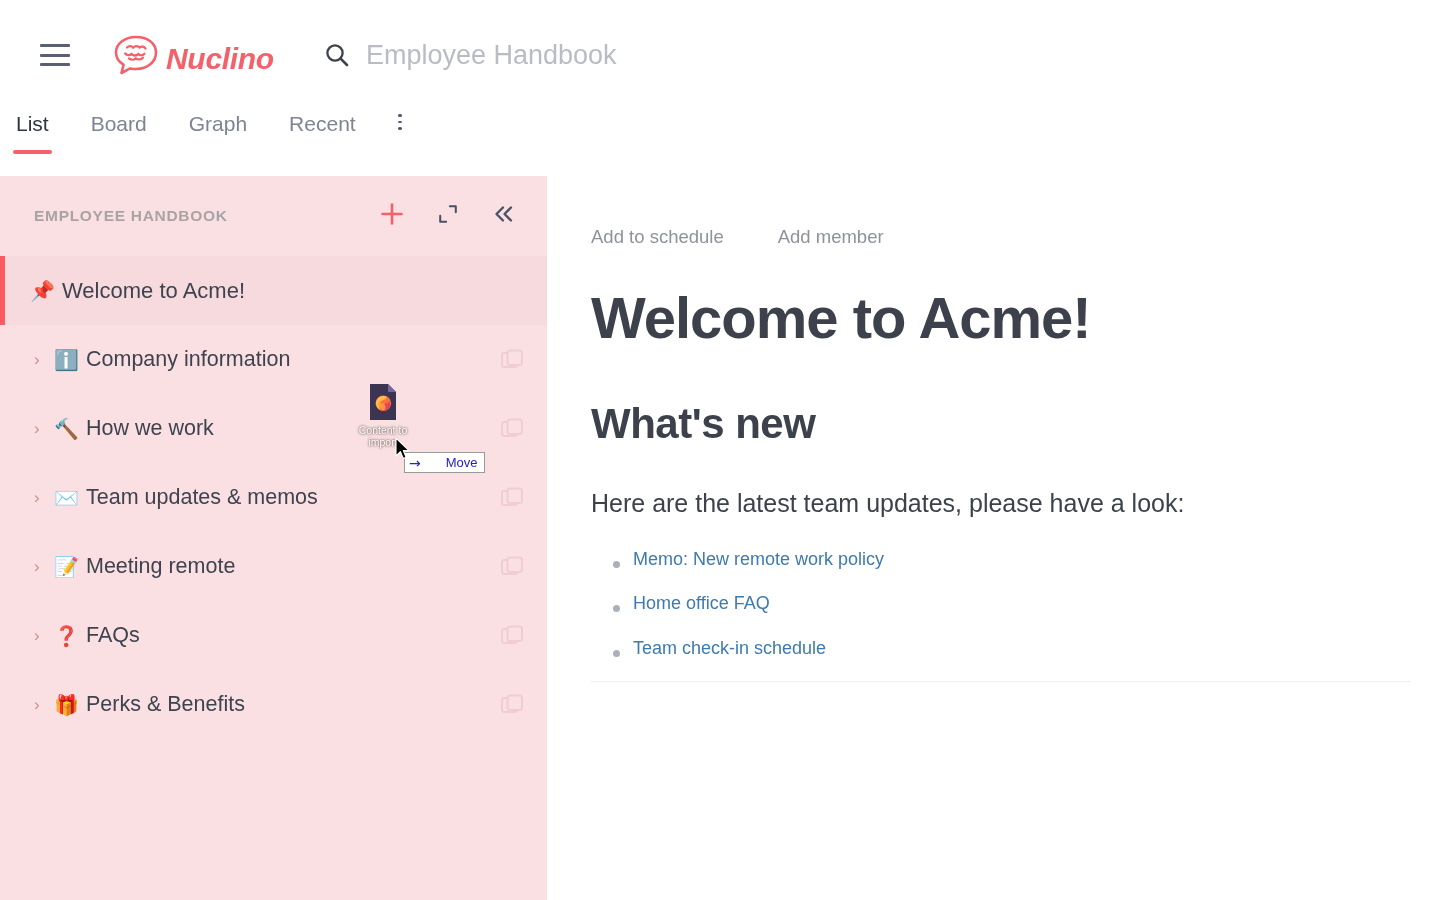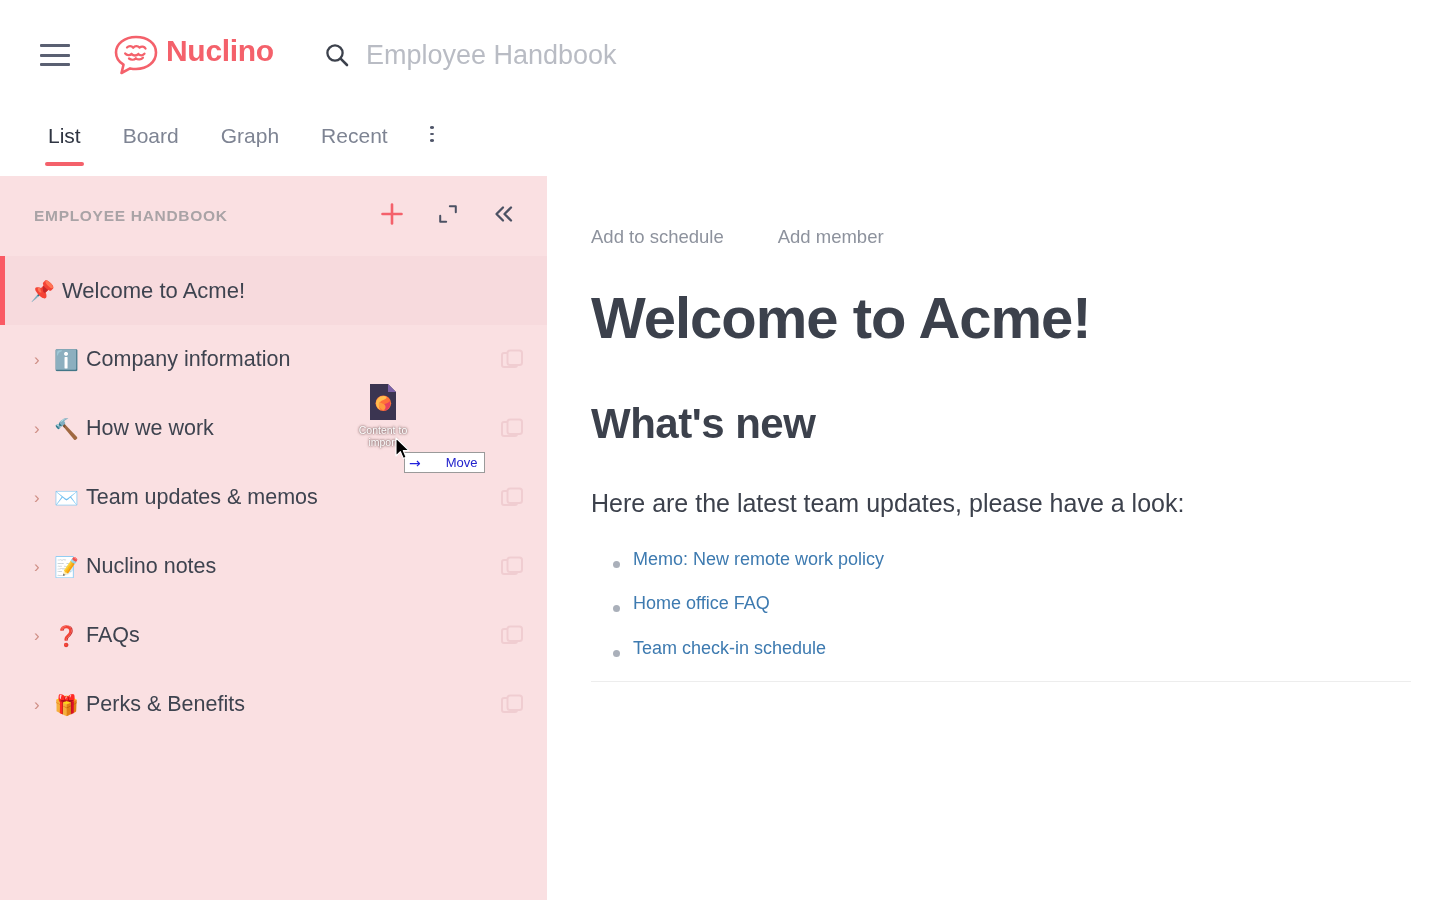--- a/index.html
+++ b/index.html
@@ -42,23 +42,24 @@
   .hamburger span {
     display: block;
     width: 30px;
     height: 3px;
     background: #5a6072;
     border-radius: 1px;
   }
 
   .brand {
     display: flex;
-    align-items: flex-start;
+    align-items: flex-end;
     margin-left: 42px;
     cursor: pointer;
+    font-style: italic;
   }
   .brand-mark { width: 48px; height: 42px; }
   .brand-name {
     font-size: 30px;
     font-weight: bold;
     color: #f4616b;
     letter-spacing: -0.3px;
     margin-left: 6px;
   }
 
@@ -73,27 +74,27 @@
   .search-text {
     font-size: 27px;
     color: #b9bcc4;
     margin-left: 16px;
     font-weight: 400;
   }
 
   
   .tabbar {
     position: absolute;
-    left: 0; top: 110px;
+    left: 0; top: 98px;
     width: 1440px;
     height: 66px;
     background: #ffffff;
     display: flex;
     align-items: flex-start;
-    padding-left: 48px;
+    padding-left: 16px;
   }
   .tab {
     position: relative;
     font-size: 21px;
     color: #7e8493;
     padding: 14px 0 18px 0;
     margin-right: 42px;
     cursor: pointer;
     white-space: nowrap;
   }
@@ -443,21 +444,21 @@
           <svg viewBox="0 0 26 26" width="26" height="26" aria-hidden="true">
             <rect x="3" y="6" width="15" height="14" rx="2" fill="none" stroke="#f0cdd1" stroke-width="2"></rect>
             <rect x="8.5" y="3.5" width="14.5" height="14.5" rx="2.5" fill="#fae0e2" stroke="#f0cdd1" stroke-width="2"></rect>
           </svg>
         </span>
       </div>
 
       <div class="tree-row">
         <span class="caret">›</span>
         <span class="row-emoji">📝</span>
-        <span class="row-label">Nuclino notes</span>
+        <span class="row-label">Meeting remote</span>
         <span class="row-spacer"></span>
         <span class="dup-icon">
           <svg viewBox="0 0 26 26" width="26" height="26" aria-hidden="true">
             <rect x="3" y="6" width="15" height="14" rx="2" fill="none" stroke="#f0cdd1" stroke-width="2"></rect>
             <rect x="8.5" y="3.5" width="14.5" height="14.5" rx="2.5" fill="#fae0e2" stroke="#f0cdd1" stroke-width="2"></rect>
           </svg>
         </span>
       </div>
 
       <div class="tree-row">

